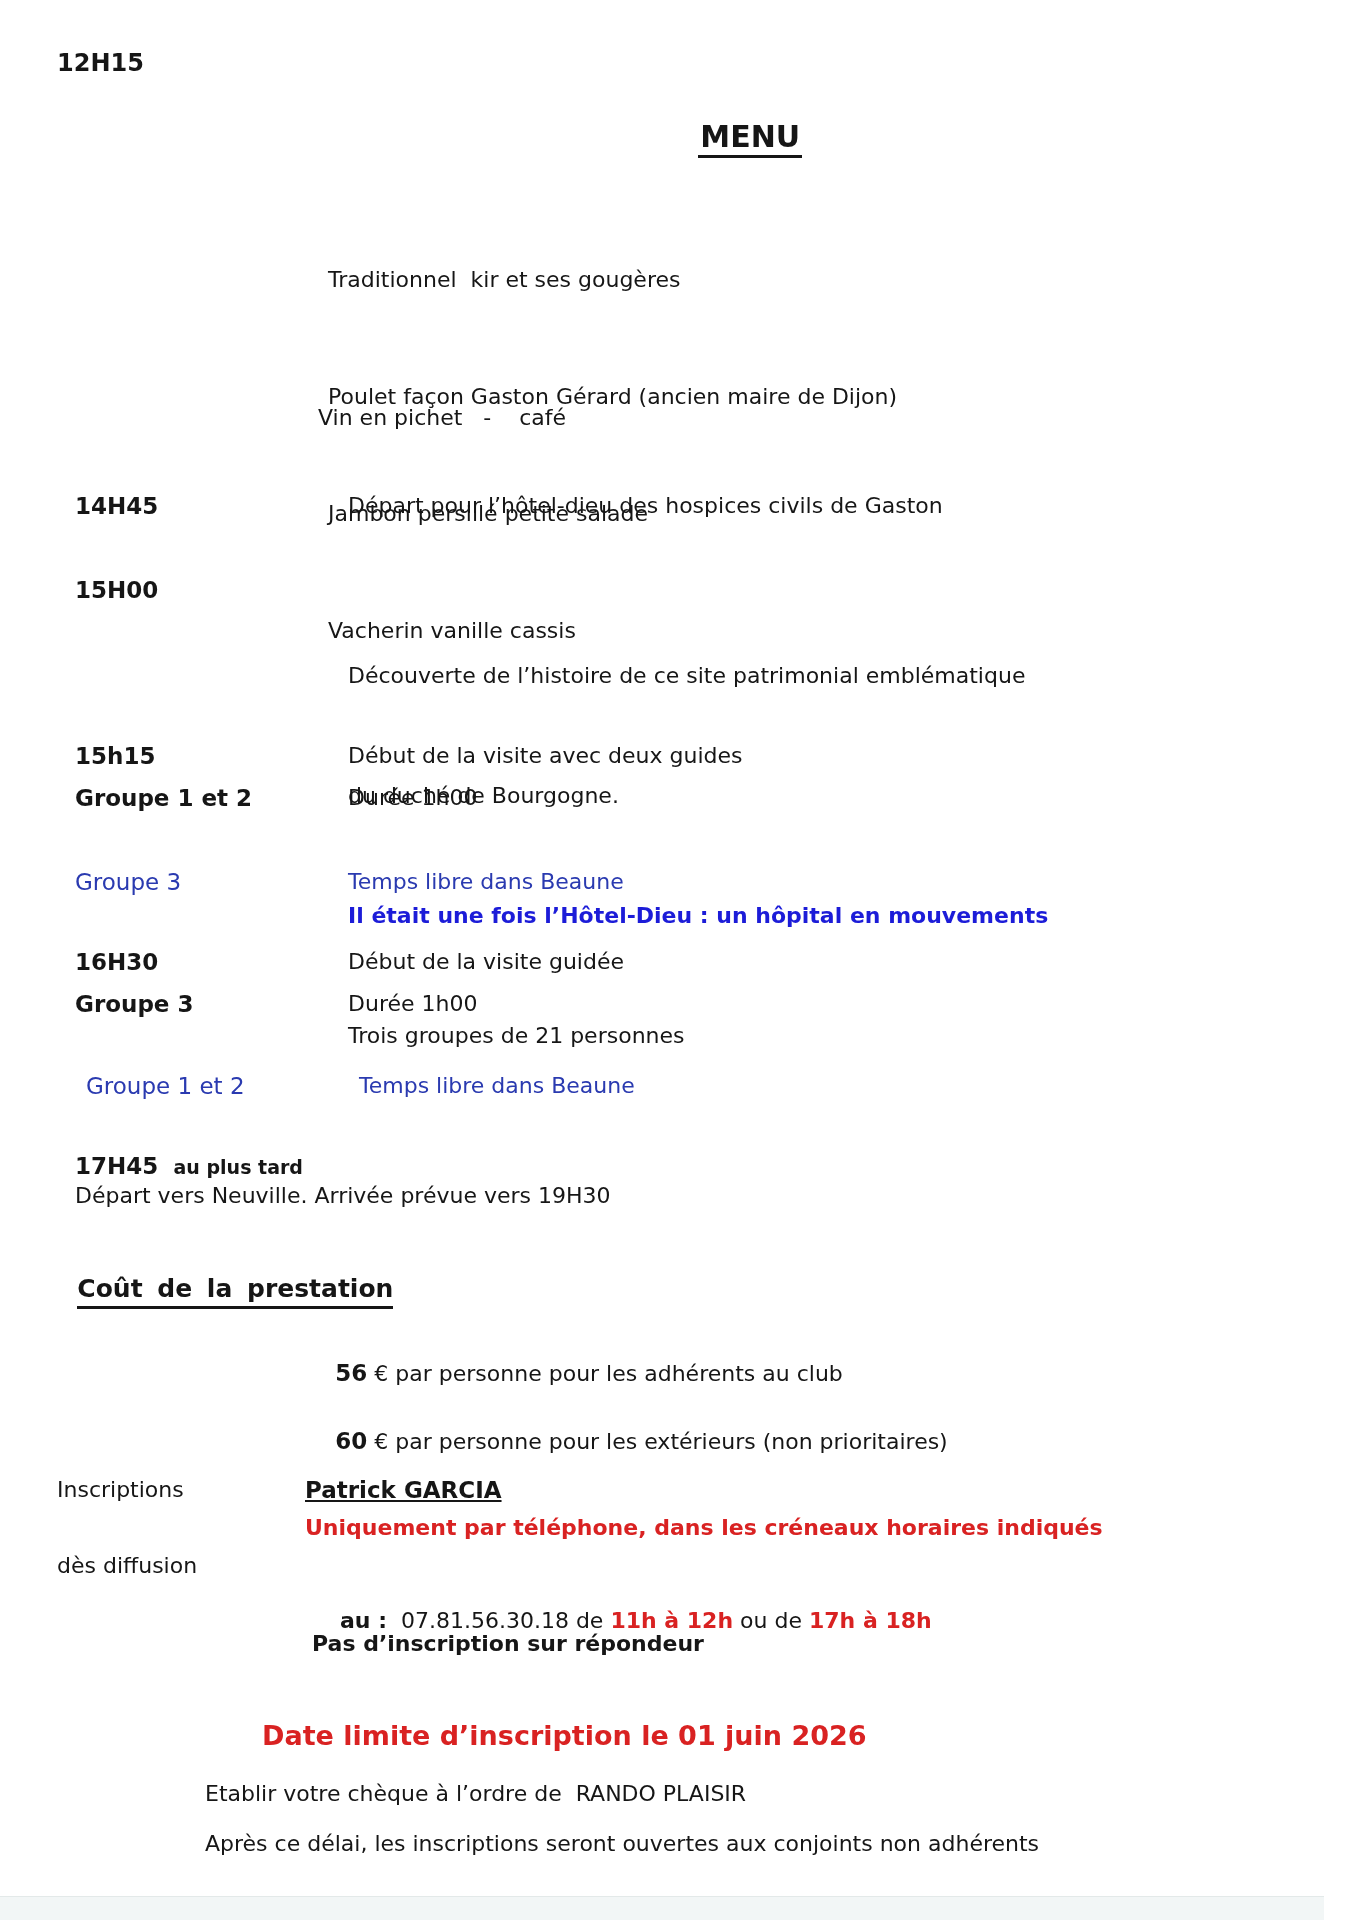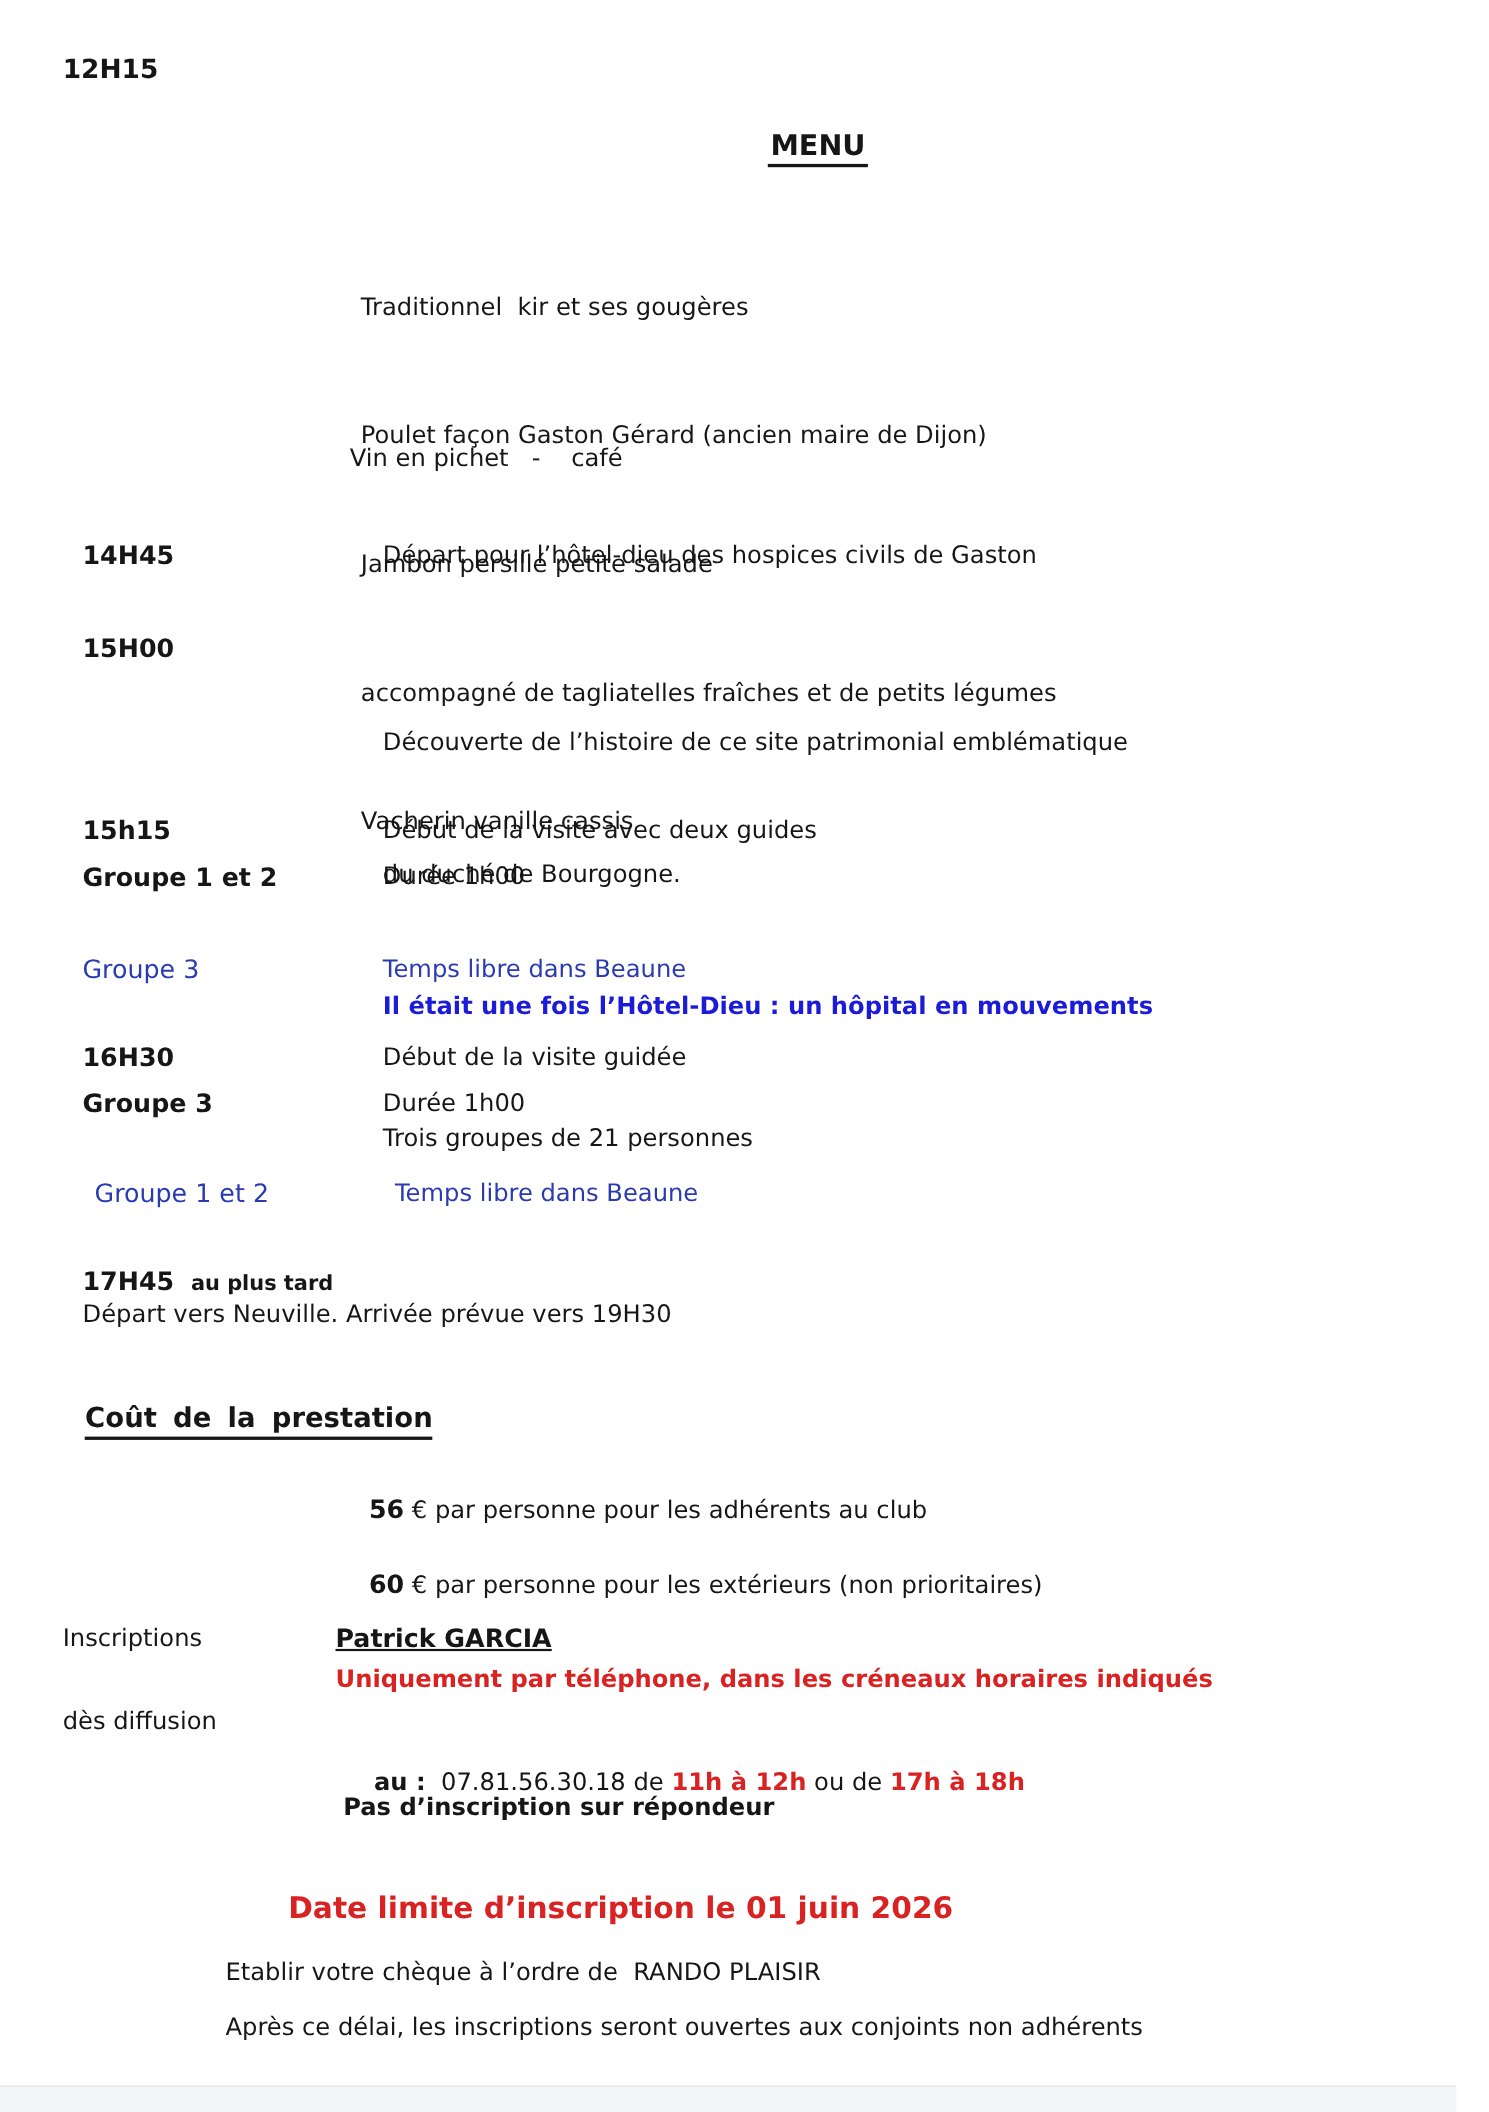--- a/index.html
+++ b/index.html
@@ -17,21 +17,21 @@
   .rl{width:273px;flex:none;}
   .b{font-weight:bold;}
   .fs-top{font-size:24px;}
   .fs-label{font-size:23px;}
   .fs-body{font-size:22px;}
   .fs-small{font-size:19px;}
   .blue{color:var(--accent_blue,#1c1cd8);}
   .navy{color:var(--label_blue,#2a3ab0);}
   .red{color:var(--accent_red,#d92222);}
   .menu-title{
-    font-size:26px;font-weight:bold;
+    font-size:30px;font-weight:bold;
     border-bottom:3px solid currentColor;padding:0 2px 1px 2px;
   }
   .menu-list{line-height:39px;}
   .multi{line-height:40px;}
   .cost-heading{
     font-size:25px;font-weight:bold;word-spacing:6px;
     border-bottom:3px solid currentColor;padding-bottom:3px;
   }
   .deadline{font-size:27px;font-weight:bold;}
   .footer-bar{
@@ -48,21 +48,20 @@
   <div class="abs b fs-top" style="top:48px;left:57px;">12H15</div>
 
   <div class="abs" style="top:96px;left:678px;">
     <span class="menu-title">MENU</span>
   </div>
 
   <div class="abs fs-body menu-list" style="top:182px;left:328px;">
     <div>Traditionnel  kir et ses gougères</div>
     <div>Poulet façon Gaston Gérard (ancien maire de Dijon)</div>
     <div>Jambon persillé petite salade</div>
-    <div>accompagné de tagliatelles fraîches et de petits légumes</div>
     <div>Vacherin vanille cassis</div>
   </div>
 
   <div class="abs fs-body" style="top:404px;left:318px;">Vin en pichet   -    café</div>
 
   <div class="row" style="top:492px;">
     <span class="rl b fs-label">14H45</span>
     <span class="fs-body">Départ pour l’hôtel-dieu des hospices civils de Gaston</span>
   </div>
 

